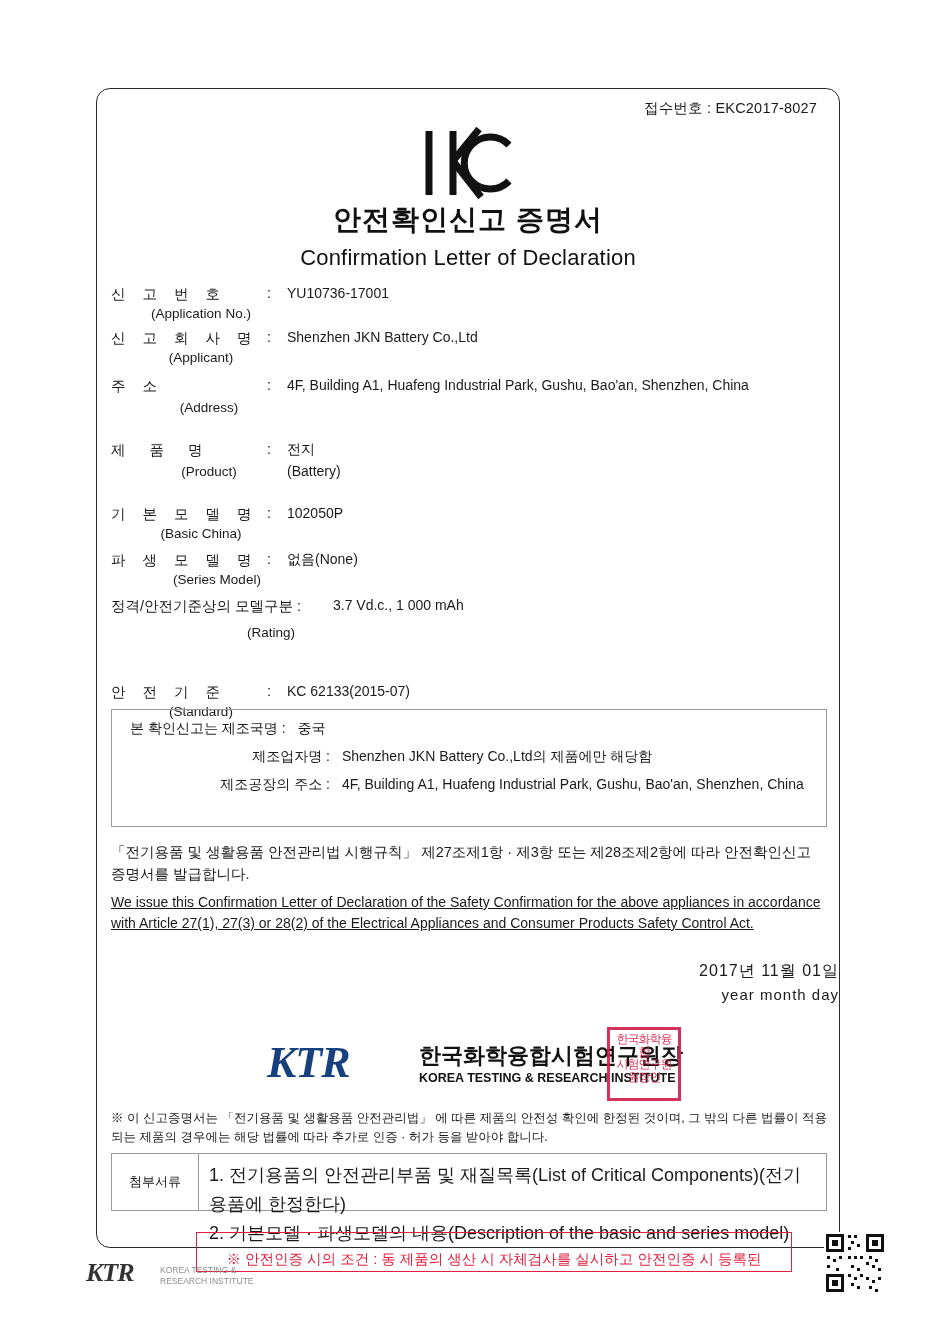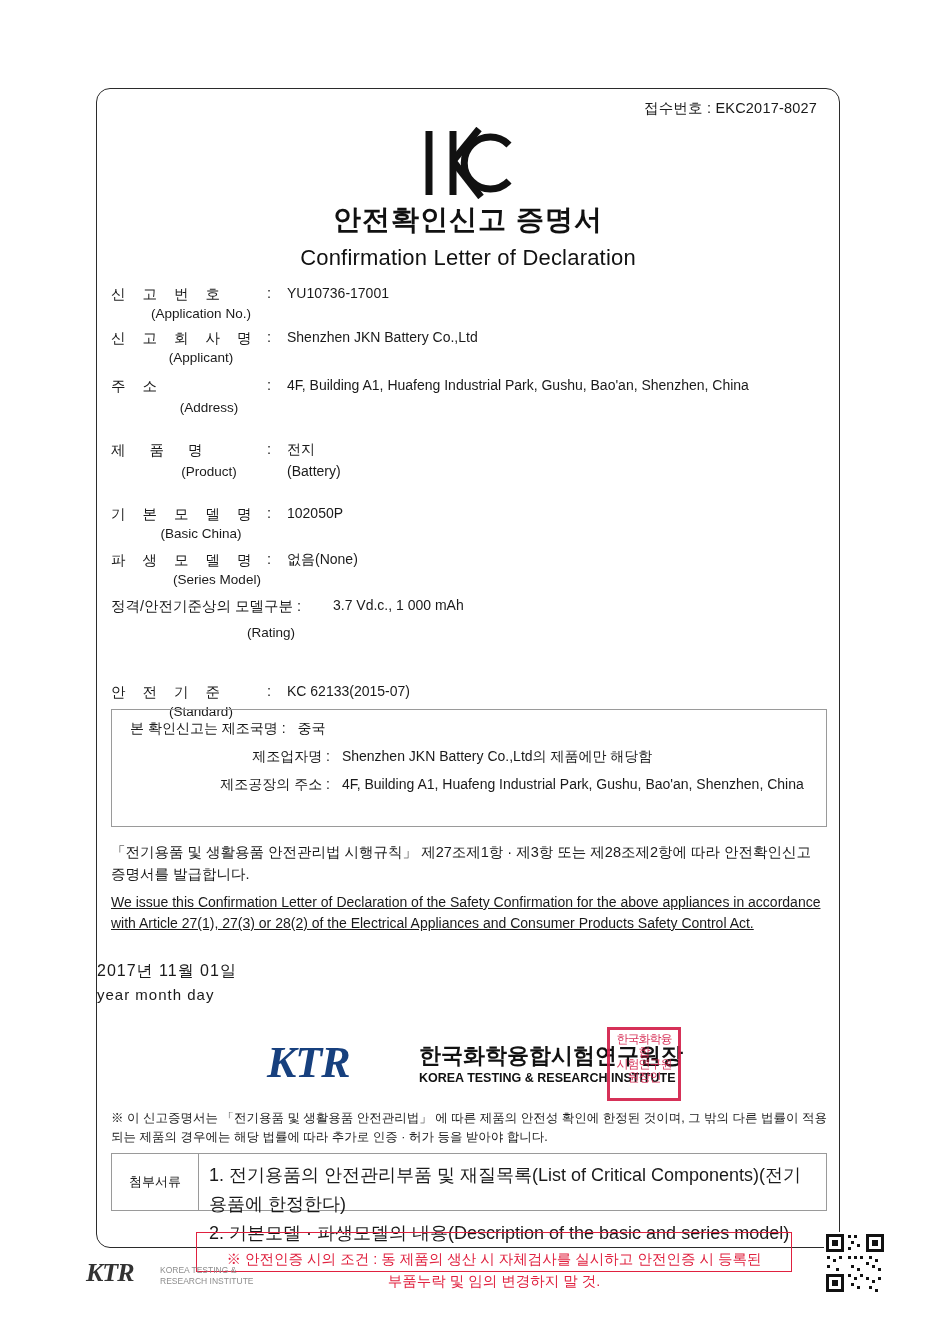--- a/index.html
+++ b/index.html
@@ -153,21 +153,21 @@
     line-height: 1.5;
     margin-top: 6px;
     text-decoration: underline;
   }
 
   .date-line {
     position: absolute;
     left: 0;
     right: 0;
     top: 872px;
-    text-align: left;
+    text-align: right;
     font-size: 16px;
   }
   .date-line .ymd {
     letter-spacing: 1px;
   }
   .date-line .ymd-en {
     display: block;
     font-size: 15px;
     margin-top: 4px;
     letter-spacing: 1px;
@@ -441,21 +441,20 @@
       <div class="attach-body">
         <div>1. 전기용품의 안전관리부품 및 재질목록(List of Critical Components)(전기용품에 한정한다)</div>
         <div>2. 기본모델 · 파생모델의 내용(Description of the basic and series model)</div>
       </div>
     </div>
 
   </div>
 
   <div class="warn-box">
     <div>※ 안전인증 시의 조건 : 동 제품의 생산 시 자체검사를 실시하고 안전인증 시 등록된</div>
-    <div>부품누락 및 임의 변경하지 말 것.</div>
   </div>
 
   <div class="ktr-small">
     <div class="w">KTR</div>
     <div class="s1">KOREA TESTING &amp;</div>
     <div class="s2">RESEARCH INSTITUTE</div>
   </div>
 
   <div class="qr">
     <svg viewBox="0 0 62 62" width="62" height="62" aria-hidden="true">

